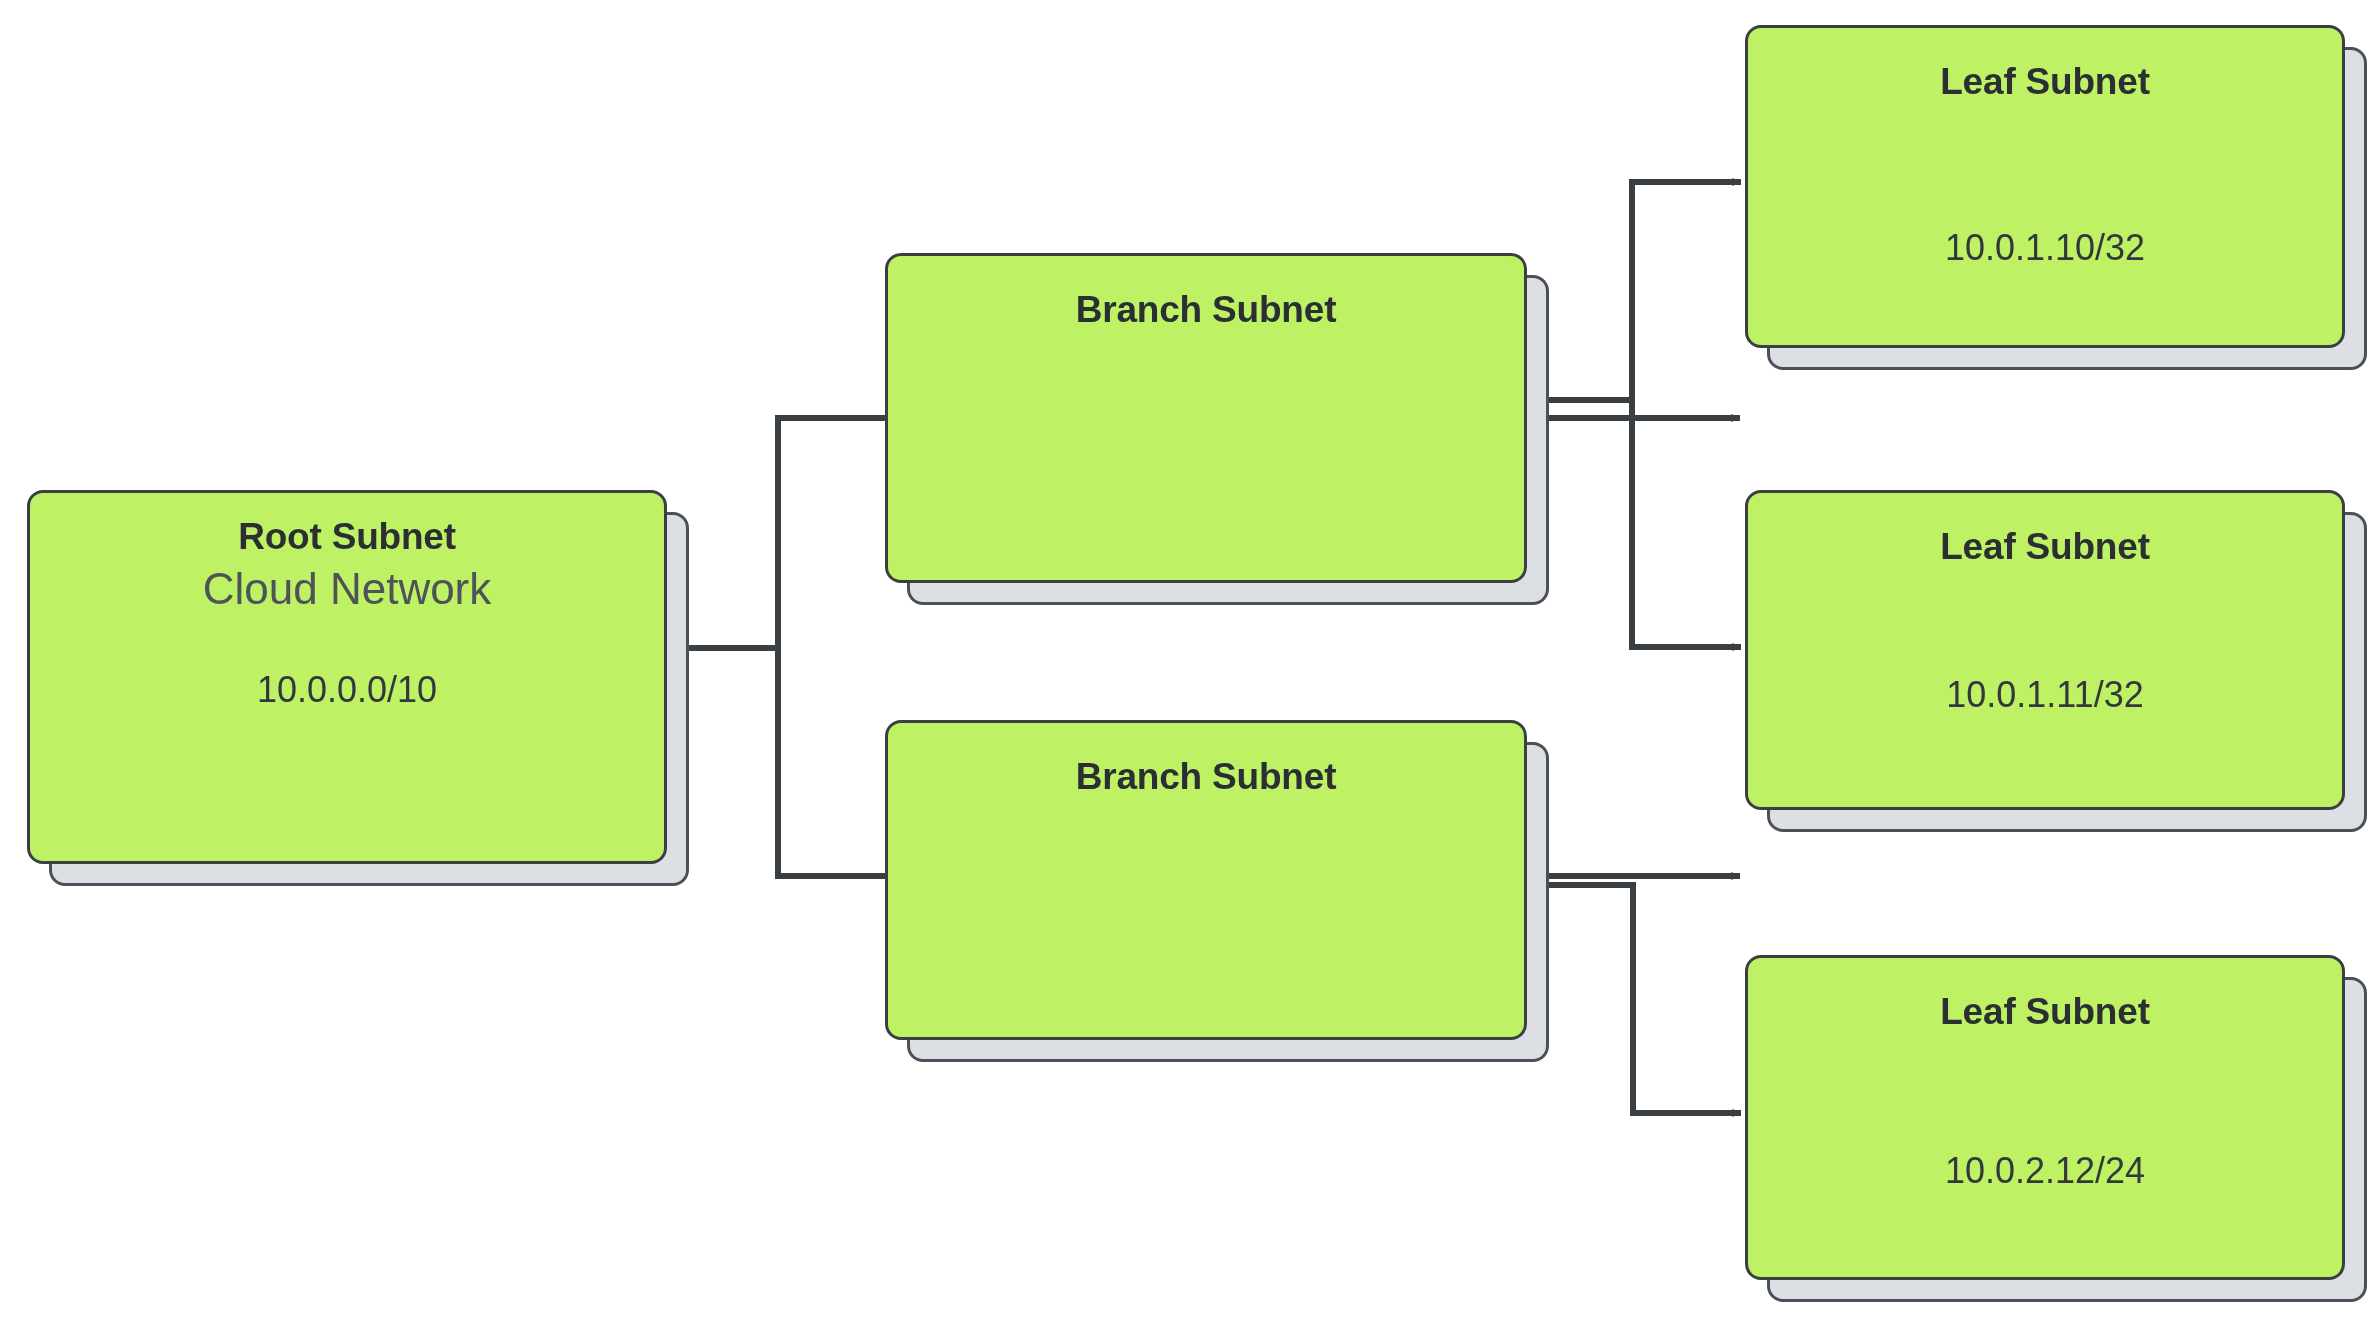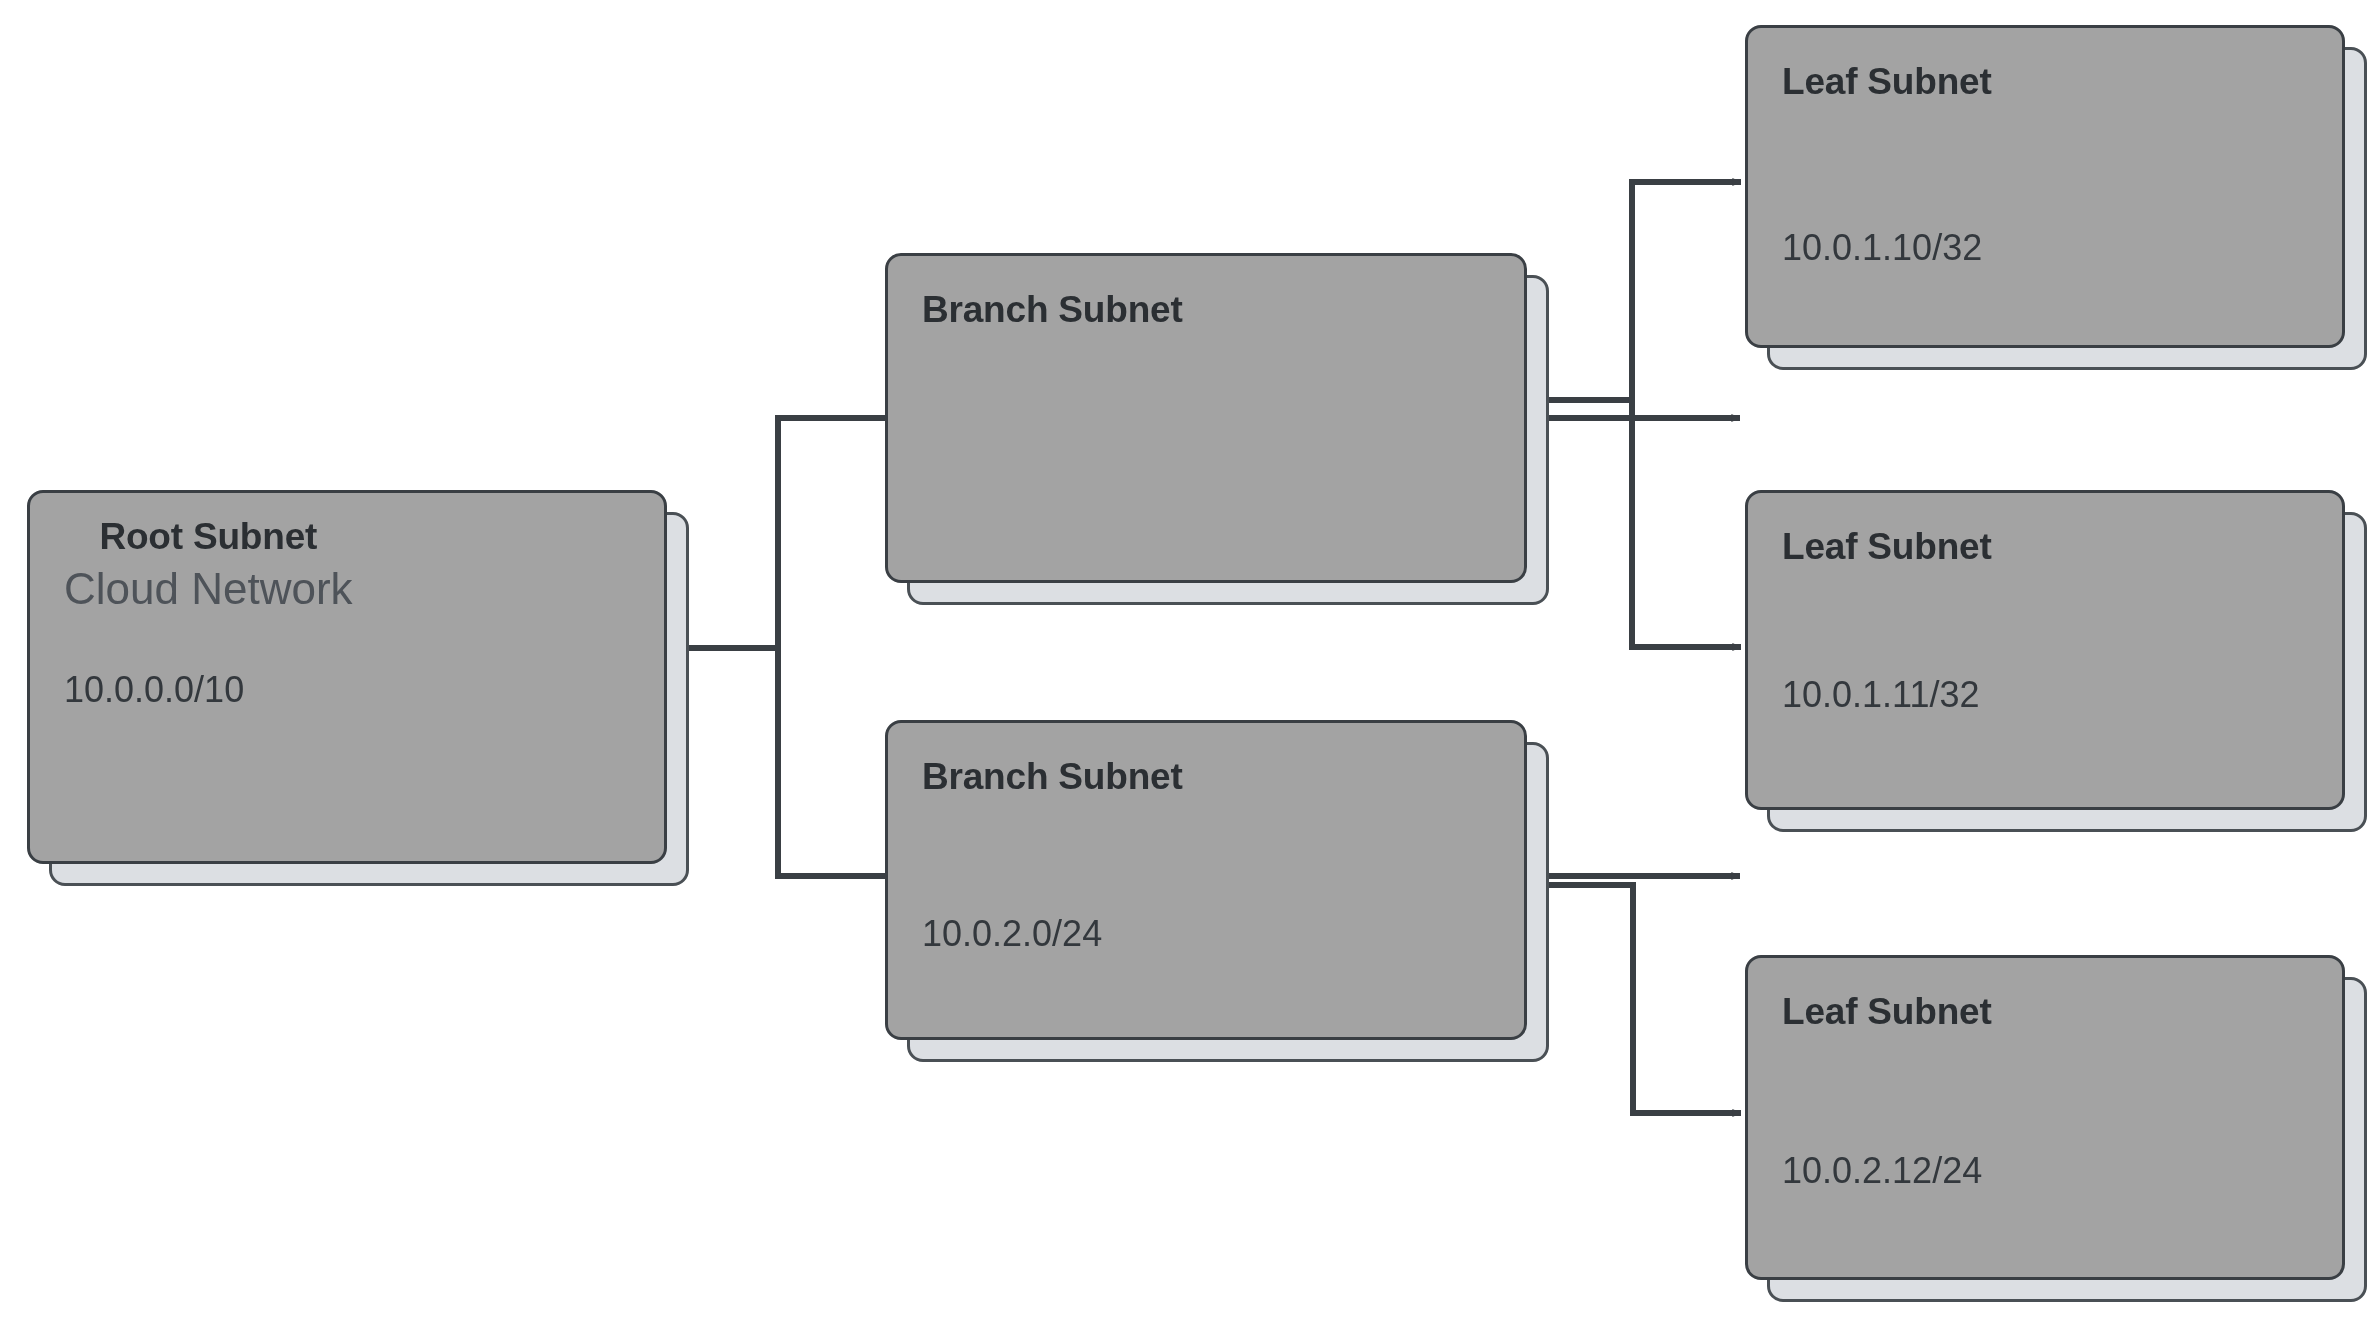--- a/index.html
+++ b/index.html
@@ -43,28 +43,28 @@
     border-radius: 16px;
     box-sizing: border-box;
     z-index: 1;
   }
   .card {
     position: absolute;
     left: 0;
     top: 0;
     width: 100%;
     height: 100%;
-    background: #a3a3a3;
+    background: #bef264;
     border: 3px solid #3a3f44;
     border-radius: 16px;
     box-sizing: border-box;
     z-index: 2;
     display: flex;
     flex-direction: column;
-    align-items: flex-start;
+    align-items: center;
   }
   .card-head {
     padding: 26px 34px 0 34px;
     text-align: center;
   }
   .card-title {
     font-size: 37px;
     font-weight: bold;
     color: #2b2f33;
     letter-spacing: -0.2px;
@@ -178,23 +178,20 @@
 
   <div class="node node-branch-2">
     <div class="card-shadow"></div>
     <div class="card">
       <div class="card-head">
         <div class="card-title">Branch Subnet</div>
 
       </div>
       <div class="spacer"></div>
       <div class="card-divider"></div>
-      <div class="card-body" style="padding-top:26px;">
-        <div class="card-value">10.0.2.0/24</div>
-      </div>
       <div class="spacer"></div>
     </div>
   </div>
 
   <div class="node node-leaf-1">
     <div class="card-shadow"></div>
     <div class="card">
       <div class="card-head">
         <div class="card-title">Leaf Subnet</div>
 

